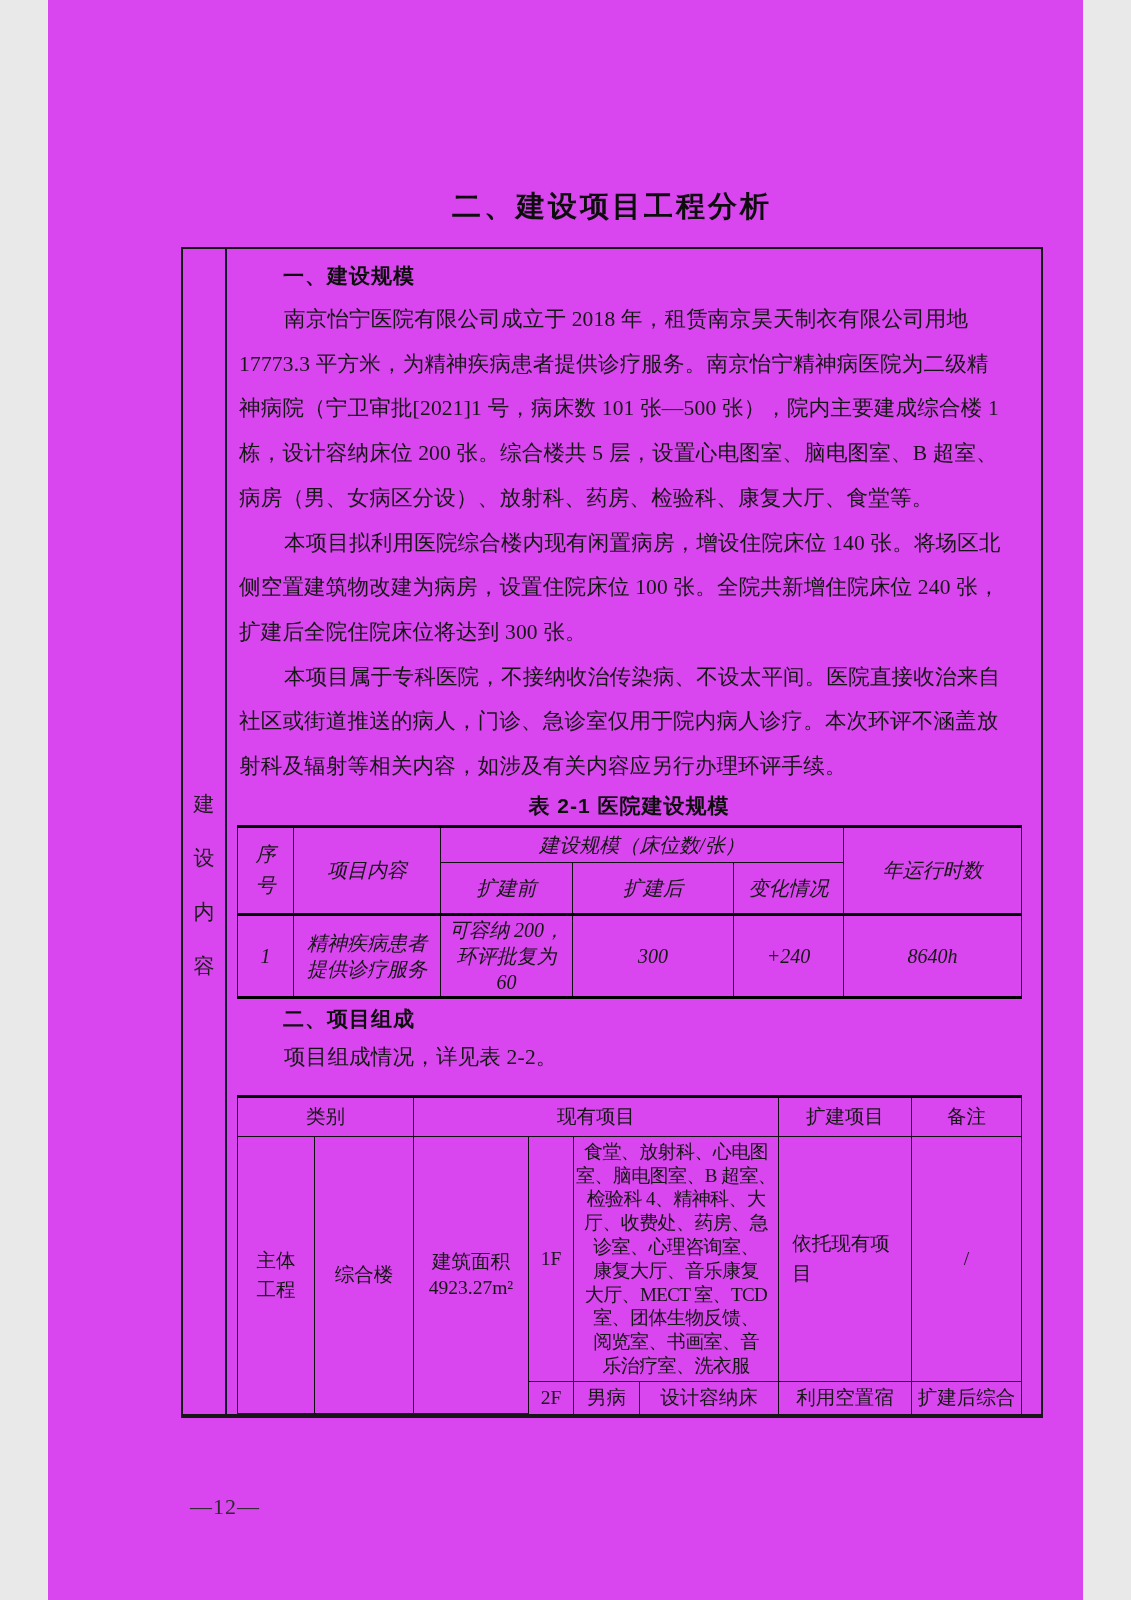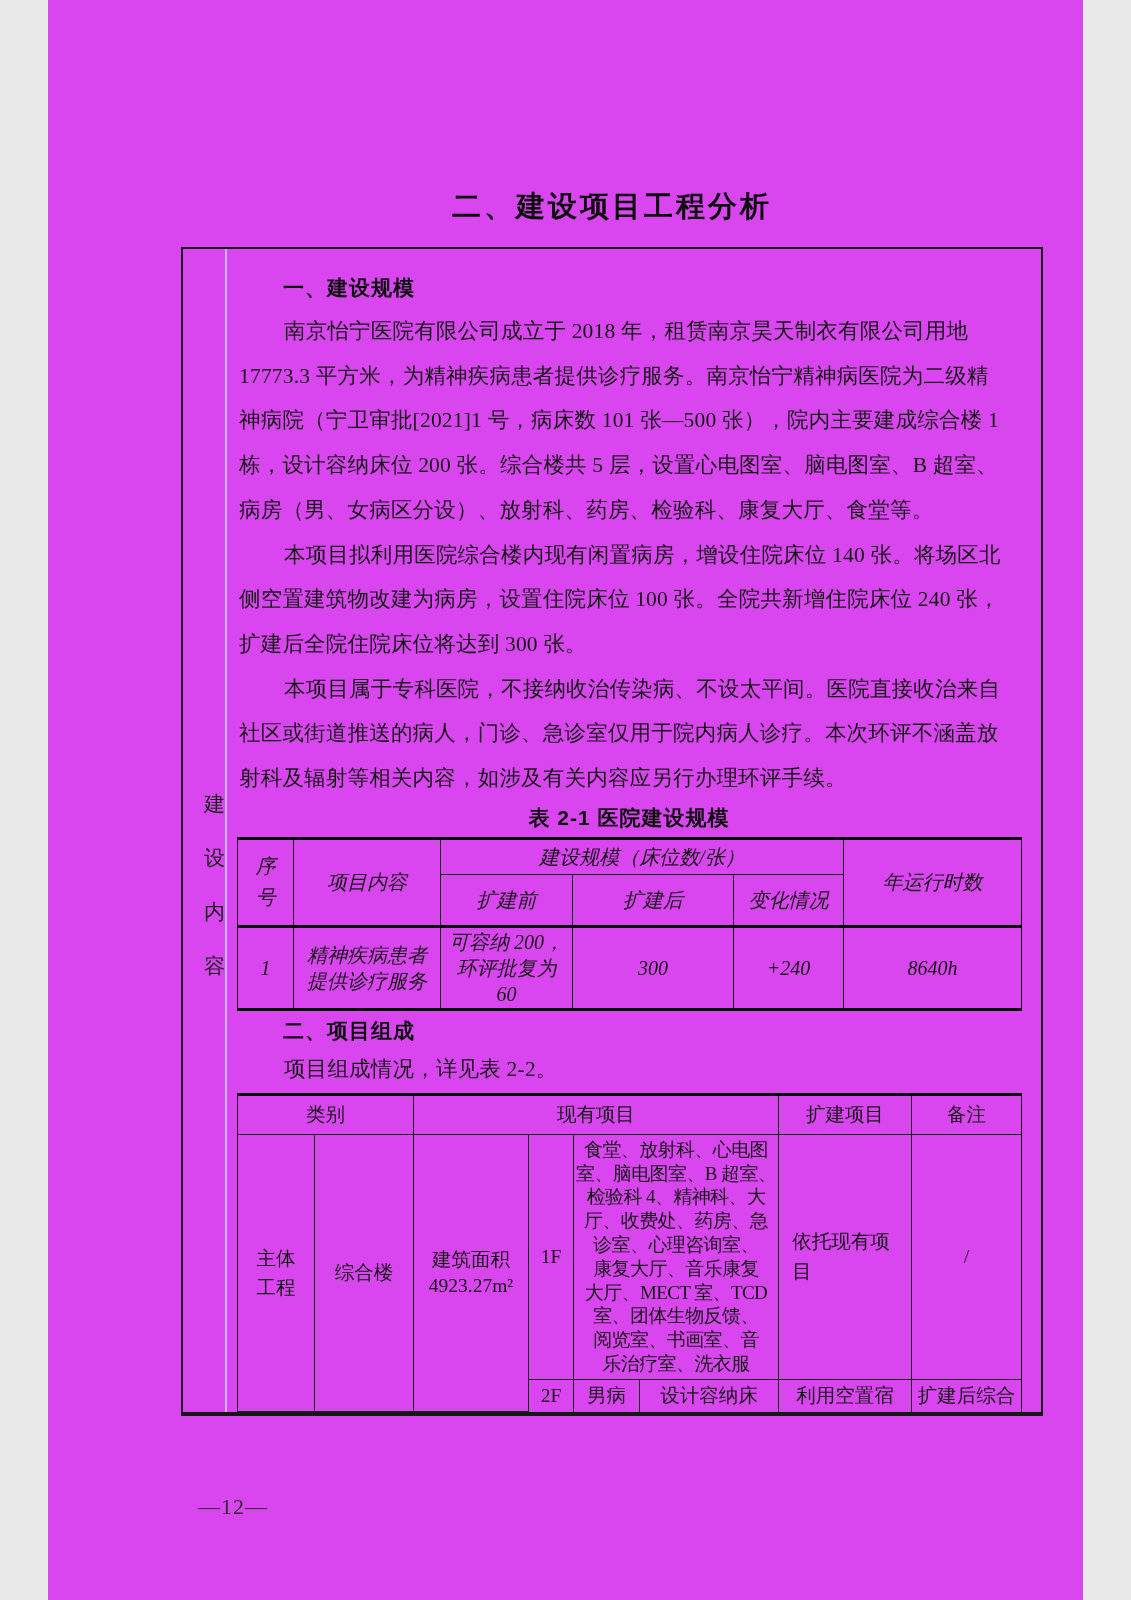--- a/index.html
+++ b/index.html
@@ -15,28 +15,28 @@
     font-size:29px;font-weight:bold;letter-spacing:3px;line-height:40px;
     color:#0d0d0d;
   }
   .outer-box{
     box-sizing:border-box;
     margin:21px 0 0 133px;width:862px;
     border:2px solid #161616;border-bottom-width:4px;
     display:flex;align-items:stretch;
   }
   .sidebar{
-    width:44px;flex:0 0 44px;border-right:2px solid #c4b5fd;
-    box-sizing:border-box;padding-top:528px;text-align:right;
+    width:44px;flex:0 0 44px;border-right:2px solid #0f172a;
+    box-sizing:border-box;padding-top:528px;text-align:center;
   }
   .vertical-label{
     display:inline-block;width:24px;font-size:21px;line-height:54px;
     word-break:break-all;letter-spacing:0;color:#1c1c1c;
   }
-  .content{flex:1;padding:12px 25px 0 10px;overflow:hidden;}
+  .content{flex:1;padding:0 25px 0 10px;overflow:hidden;}
   .sec-heading{
     margin:10px 0 2px;padding-left:46px;
     font-family:"Liberation Sans","DejaVu Sans",sans-serif;
     font-size:21px;font-weight:bold;line-height:34px;letter-spacing:1px;
     color:#0e0e0e;
   }
   .sec-heading.h2{margin:4px 0 0;line-height:32px;}
   .para-block{margin:4px 0 0 2px;}
   .p-line{
     font-size:21.5px;line-height:44.7px;letter-spacing:0.2px;
@@ -56,32 +56,32 @@
   .tbl-title.t2t{margin-top:16px;}
   table{border-collapse:collapse;table-layout:fixed;width:784px;}
   td{
     border:1.5px solid #111;text-align:center;vertical-align:middle;
     padding:1px 2px;color:#161616;overflow:hidden;
   }
   .t1{margin-top:4px;border-top:3.5px solid #000;border-bottom:3.5px solid #000;font-size:20px;font-style:italic;}
   .t1 .hrow1 td{height:32px;line-height:26px;}
   .t1 .hrow2 td{height:48px;line-height:26px;}
   .t1 .brow td{height:76px;line-height:26px;border-top:3px solid #000;}
-  .t2{margin-top:2px;border-top:3.5px solid #000;font-size:19.5px;}
+  .t2{margin-top:16px;border-top:3.5px solid #000;font-size:19.5px;}
   .t2 .hrow td{height:36px;line-height:24px;}
   .t2 .f1row td{height:242px;}
   .t2 .f2row td{height:30px;line-height:24px;}
   .t2 tr:last-child td{border-bottom:none;}
   .rooms div{font-size:19px;line-height:23.8px;letter-spacing:-0.6px;white-space:nowrap;}
   .w-1{display:inline-block;width:1.3em;line-height:1.55;text-align:center;}
   .w-2{display:inline-block;width:2.4em;line-height:1.5;text-align:center;}
   .w-5{display:inline-block;width:5.4em;line-height:1.55;text-align:left;}
   .cell-line{line-height:26px;white-space:nowrap;}
   .page-number{
-    position:absolute;left:150px;top:1494px;
+    position:absolute;left:142px;top:1494px;
     font-size:22px;letter-spacing:1px;color:#2b2b2b;
   }
 </style>
 </head>
 <body>
 
 <div class="page">
 
   <div class="doc-title">二、建设项目工程分析</div>
 

